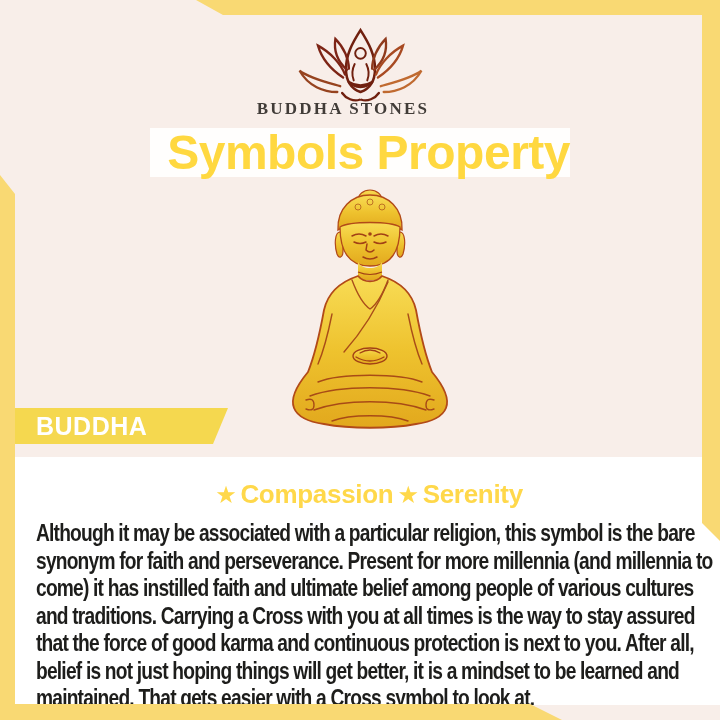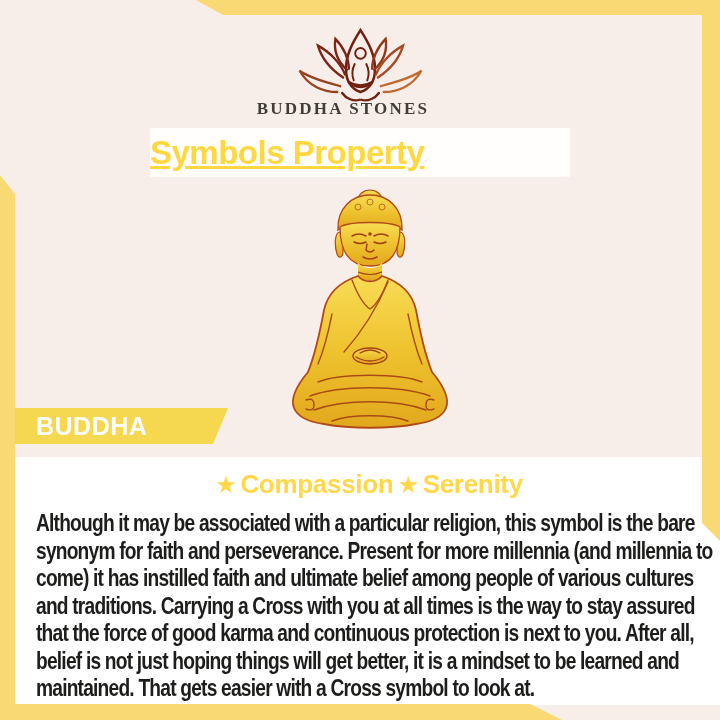--- a/index.html
+++ b/index.html
@@ -13,41 +13,40 @@
   .brand-name{
     position:absolute;left:0;top:99px;width:686px;text-align:center;z-index:2;
     font-family:"Liberation Serif",serif;font-weight:700;font-size:17px;
     letter-spacing:2.2px;color:#413c38;
   }
   .title-bar{
     position:absolute;left:150px;top:128px;width:420px;height:49px;z-index:2;
     background:#fffefd;
   }
   .title-bar .section-title{
-    display:block;text-align:left;line-height:50px;
-    font-size:33px;font-weight:bold;letter-spacing:-0.5px;
+    display:block;text-align:right;line-height:50px;
+    font-size:48px;font-weight:bold;letter-spacing:-0.5px;
     color:var(--title-yellow,#ffd840);
-    text-decoration:underline;
   }
   .buddha-wrap{position:absolute;left:280px;top:184px;width:180px;height:255px;z-index:2;}
   .symbol-ribbon{
     position:absolute;left:14px;top:408px;width:214px;height:36px;z-index:4;
     background:var(--banner-yellow,#f5d84f);
     clip-path:polygon(0 0,100% 0,calc(100% - 15px) 100%,0 100%);
   }
   .symbol-ribbon .symbol-label{
     display:block;padding-left:22px;line-height:37px;
     font-size:25px;font-weight:bold;letter-spacing:0.5px;color:#ffffff;
   }
   .content{
     position:absolute;left:14px;top:457px;width:706px;height:248px;z-index:1;
     background:#ffffff;overflow:hidden;
   }
   .props-line{
-    margin-top:12px;text-align:center;
+    margin-top:22px;text-align:center;
     font-size:26px;font-weight:bold;letter-spacing:-0.3px;
     color:var(--heading-yellow,#ffd84a);
   }
   .star-icon{font-family:"DejaVu Sans",sans-serif;font-size:24px;padding:0 4px;}
   .description-text{
     margin:9px 0 0 22px;width:852px;
     transform:scaleX(0.8);transform-origin:0 0;
     font-size:24px;line-height:27.5px;font-weight:bold;letter-spacing:-1px;
     color:var(--text-dark,#1d1d1b);
   }

